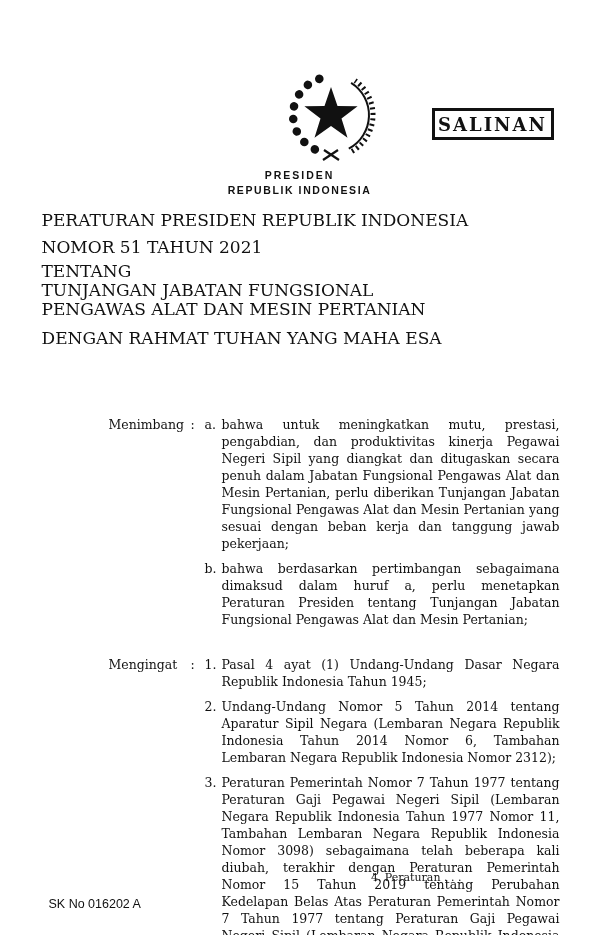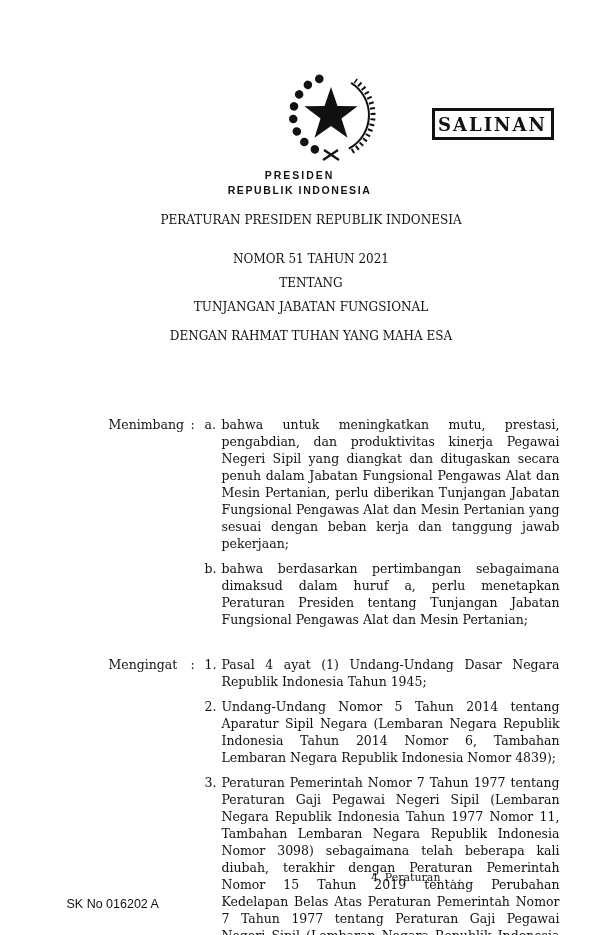--- a/index.html
+++ b/index.html
@@ -55,28 +55,28 @@
     line-height: 12px;
   }
   .letterhead .lh2 { margin-top: 3px; letter-spacing: 1.6px; }
 
   
   .doc-title {
     position: absolute;
     top: 211px;
     left: 13px;
     right: 0;
-    text-align: center;
-    font-size: 12px;
+    text-align: left;
+    font-size: 17px;
     line-height: 19px;
   }
   .doc-title p { margin: 0; }
-  .doc-title .t2 { margin-top: 20px; }
+  .doc-title .t2 { margin-top: 8px; }
   .doc-title .t3 { margin-top: 5px; }
-  .doc-title .t4 { margin-top: 5px; }
+  .doc-title .t4 { }
   .doc-title .t5 { margin-top: 0; }
   .doc-title .t6 { margin-top: 10px; }
   .doc-title .t7 { margin-top: 10px; }
 
   
   .clauses {
     position: absolute;
     top: 416px;
     left: 80px;
     width: 451px;
@@ -96,21 +96,21 @@
   
   .catchword {
     position: absolute;
     top: 871px;
     right: 119px;
     font-size: 11px;
   }
   .sk-number {
     position: absolute;
     top: 897px;
-    left: 38px;
+    left: 20px;
     font-family: "Liberation Sans", sans-serif;
     font-size: 12.5px;
   }
 </style>
 </head>
 <body>
 
 <div class="page">
 
   <div class="emblem">
@@ -134,20 +134,21 @@
   <div class="letterhead">
     <div class="lh1">PRESIDEN</div>
     <div class="lh2">REPUBLIK INDONESIA</div>
   </div>
 
   <div class="doc-title">
     <p class="t1">PERATURAN PRESIDEN REPUBLIK INDONESIA</p>
     <p class="t2">NOMOR 51 TAHUN 2021</p>
     <p class="t3">TENTANG</p>
     <p class="t4">TUNJANGAN JABATAN FUNGSIONAL</p>
+    <p class="t5">PENGAWAS ALAT DAN MESIN PERTANIAN</p>
     <p class="t6">DENGAN RAHMAT TUHAN YANG MAHA ESA</p>
   </div>
 
   <div class="clauses">
 
     <div class="clause-row">
       <div class="clause-label">Menimbang</div>
       <div class="clause-colon">:</div>
       <div class="clause-items">
         <div class="clause-item">
@@ -164,21 +165,21 @@
     <div class="clause-row mengingat">
       <div class="clause-label">Mengingat</div>
       <div class="clause-colon">:</div>
       <div class="clause-items">
         <div class="clause-item">
           <div class="item-marker">1.</div>
           <div class="item-text">Pasal 4 ayat (1) Undang-Undang Dasar Negara Republik Indonesia Tahun 1945;</div>
         </div>
         <div class="clause-item">
           <div class="item-marker">2.</div>
-          <div class="item-text">Undang-Undang Nomor 5 Tahun 2014 tentang Aparatur Sipil Negara (Lembaran Negara Republik Indonesia Tahun 2014 Nomor 6, Tambahan Lembaran Negara Republik Indonesia Nomor 4839);</div>
+          <div class="item-text">Undang-Undang Nomor 5 Tahun 2014 tentang Aparatur Sipil Negara (Lembaran Negara Republik Indonesia Tahun 2014 Nomor 6, Tambahan Lembaran Negara Republik Indonesia Nomor 2312);</div>
         </div>
         <div class="clause-item">
           <div class="item-marker">3.</div>
           <div class="item-text">Peraturan Pemerintah Nomor 7 Tahun 1977 tentang Peraturan Gaji Pegawai Negeri Sipil (Lembaran Negara Republik Indonesia Tahun 1977 Nomor 11, Tambahan Lembaran Negara Republik Indonesia Nomor 3098) sebagaimana telah beberapa kali diubah, terakhir dengan Peraturan Pemerintah Nomor 15 Tahun 2019 tentang Perubahan Kedelapan Belas Atas Peraturan Pemerintah Nomor 7 Tahun 1977 tentang Peraturan Gaji Pegawai Negeri Sipil (Lembaran Negara Republik Indonesia Tahun 2019 Nomor 43);</div>
         </div>
       </div>
     </div>
 
   </div>
 

